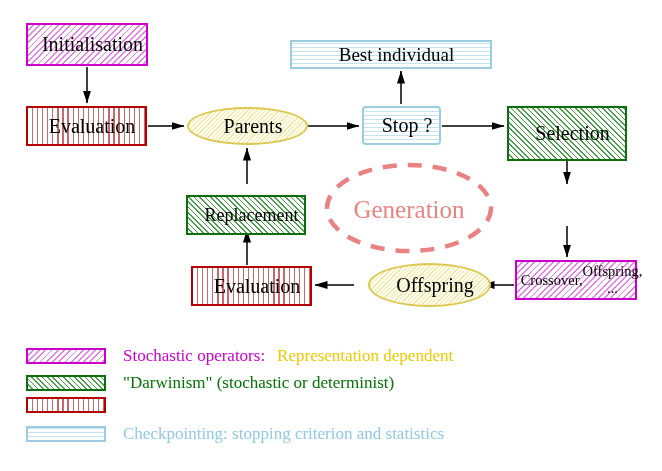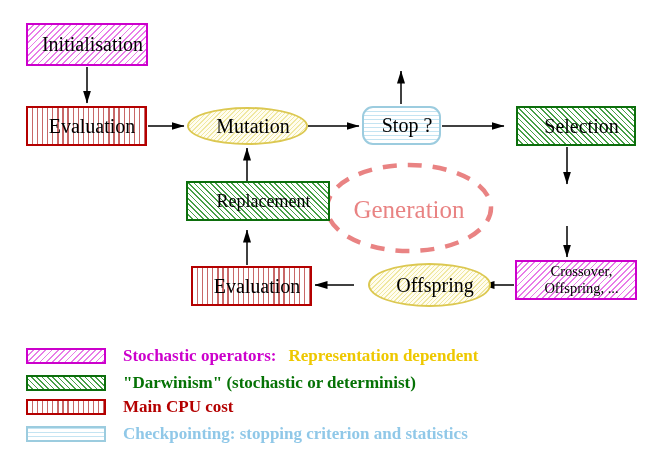--- a/index.html
+++ b/index.html
@@ -24,32 +24,32 @@
   .m-hatch{ border:2px solid var(--magenta,#cc00cc);
     background:repeating-linear-gradient(135deg,#ffffff 0 3.2px,var(--magenta-light,#e87ce8) 3.2px 4.4px);}
   .g-hatch{ border:2px solid var(--green,#0c6e0c);
     background:repeating-linear-gradient(45deg,#ffffff 0 2.6px,var(--green-light,#46a046) 2.6px 3.8px);}
   .r-stripe{ border:2px solid var(--red,#b40000);
     background:repeating-linear-gradient(90deg,#ffffff 0 3.8px,var(--red-light,#c86868) 3.8px 5.1px);}
   .c-stripe{ border:2px solid var(--cyan,#9cccdf);
     background:repeating-linear-gradient(0deg,#ffffff 0 2.8px,var(--cyan-light,#c4e4f2) 2.8px 4px);}
   .y-hatch{ border:2px solid var(--yellow,#dcc851); border-radius:50%;
     background:repeating-linear-gradient(135deg,#fffdf0 0 2.1px,var(--yellow-light,#f0e8a2) 2.1px 3.1px);}
-  .rounded{ border-radius:11px; }
+  .rounded{ border-radius:4px; }
   .connector-layer{ position:absolute; left:0; top:0; z-index:1; }
   .connector-layer line{ stroke:#000; stroke-width:1.5; }
   .gen-ellipse{ fill:none; stroke:var(--salmon,#e98383); stroke-width:4.5; stroke-dasharray:14 11; }
   .gen-label{
     position:absolute; left:327px; top:196px; width:164px; text-align:center;
     font-size:25px; color:var(--salmon,#e98383); z-index:2;
   }
   .two-line{ font-size:14.5px; line-height:17px; }
   .legend-row{ position:absolute; left:26px; display:flex; align-items:center; z-index:2; }
   .swatch{ width:80px; height:16px; box-sizing:border-box; flex:0 0 auto; }
-  .legend-text{ margin-left:17px; font-size:17px; font-weight:bold; white-space:nowrap; }
+  .legend-text{ margin-left:17px; font-size:17px; font-weight:normal; white-space:nowrap; }
   .lt-magenta{ color:var(--magenta,#cc00cc); }
   .lt-gold{ color:var(--gold,#eec800); margin-left:12px; }
   .lt-green{ color:var(--text-green,#057205); }
   .lt-red{ color:var(--text-red,#b40000); }
   .lt-cyan{ color:var(--text-cyan,#90c8e8); }
 </style>
 </head>
 <body>
 
 <div class="stage">
@@ -71,55 +71,55 @@
     <line x1="514" y1="285" x2="482" y2="285" marker-end="url(#ah)"></line>
     <line x1="354" y1="285" x2="315" y2="285" marker-end="url(#ah)"></line>
     <line x1="247" y1="265" x2="247" y2="230" marker-end="url(#ah)"></line>
     <line x1="247" y1="184" x2="247" y2="148" marker-end="url(#ah)"></line>
   </svg>
 
   <div class="node m-hatch" style="left:26px;top:23px;width:122px;height:43px;">Initialisation</div>
 
   <div class="node r-stripe" style="left:26px;top:106px;width:121px;height:40px;">Evaluation</div>
 
-  <div class="node y-hatch" style="left:187px;top:107px;width:121px;height:38px;">Mutation</div>
+  <div class="node y-hatch" style="left:187px;top:107px;width:121px;height:38px;">Parents</div>
 
   <div class="node c-stripe rounded" style="left:362px;top:106px;width:79px;height:39px;">Stop ?</div>
 
+  <div class="node c-stripe" style="left:290px;top:40px;width:202px;height:29px;font-size:19px;">Best individual</div>
 
-  <div class="node g-hatch" style="left:507px;top:106px;width:120px;height:40px;margin-left:9px;">Selection</div>
+  <div class="node g-hatch" style="left:507px;top:106px;width:120px;height:55px;">Selection</div>
 
 
-  <div class="node m-hatch two-line" style="left:515px;top:260px;width:122px;height:40px;flex-direction:column;">
+  <div class="node m-hatch two-line" style="left:515px;top:260px;width:122px;height:40px;flex-direction:row;">
     <div>Crossover,</div>
     <div>Offspring, ...</div>
   </div>
 
   <div class="node y-hatch" style="left:368px;top:263px;width:123px;height:44px;">Offspring</div>
 
   <div class="node r-stripe" style="left:191px;top:266px;width:121px;height:40px;">Evaluation</div>
 
-  <div class="node g-hatch" style="left:186px;top:181px;width:144px;height:40px;font-size:18px;">Replacement</div>
+  <div class="node g-hatch" style="left:186px;top:195px;width:120px;height:40px;font-size:18px;">Replacement</div>
 
   <div class="gen-label">Generation</div>
 
   <div>
     <div class="legend-row" style="top:346px;">
       <span class="swatch m-hatch"></span>
       <span class="legend-text">
         <span class="lt-magenta">Stochastic operators:</span><span class="lt-gold">Representation dependent</span>
       </span>
     </div>
     <div class="legend-row" style="top:373px;">
       <span class="swatch g-hatch"></span>
       <span class="legend-text lt-green">"Darwinism" (stochastic or determinist)</span>
     </div>
     <div class="legend-row" style="top:397px;">
       <span class="swatch r-stripe"></span>
-      <span class="legend-text lt-red">Main CPU cost</span>
     </div>
     <div class="legend-row" style="top:424px;">
       <span class="swatch c-stripe"></span>
       <span class="legend-text lt-cyan">Checkpointing: stopping criterion and statistics</span>
     </div>
   </div>
 
 </div>
 
 </body></html>

